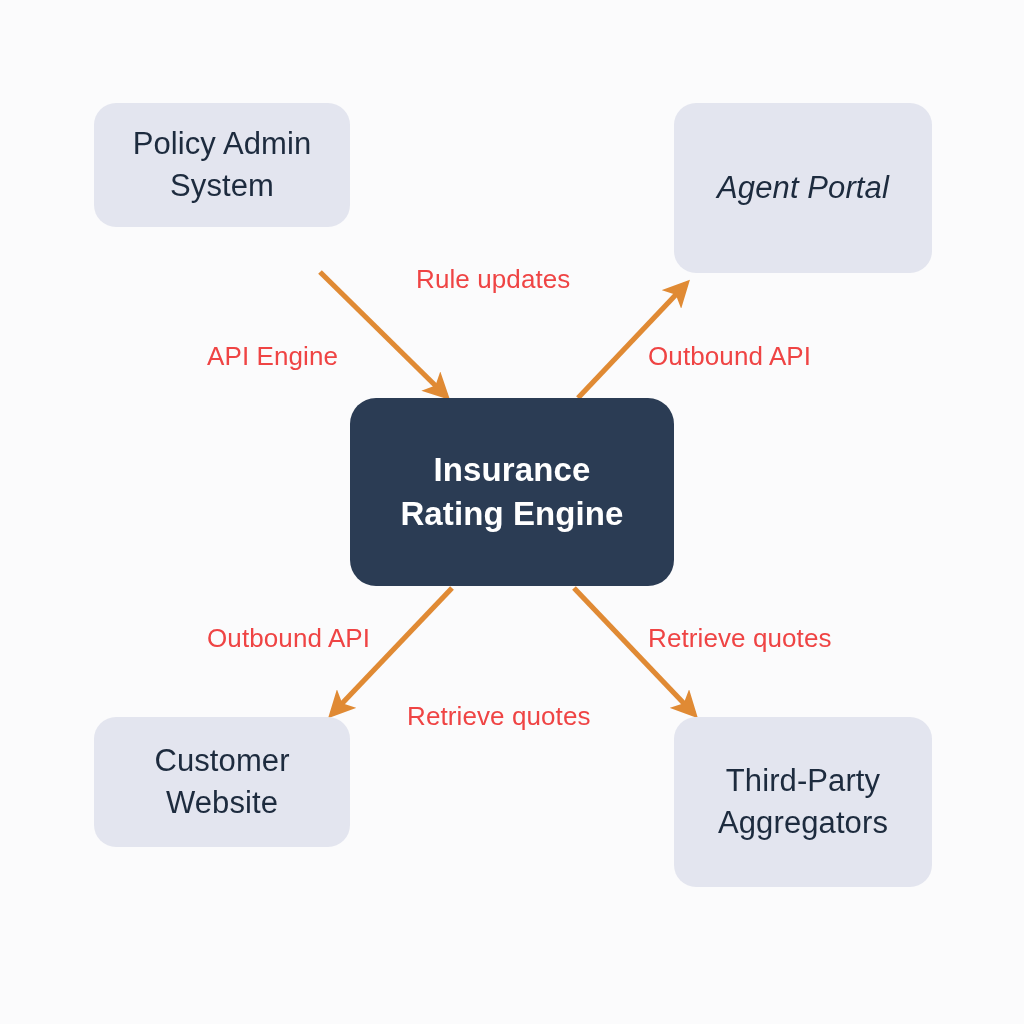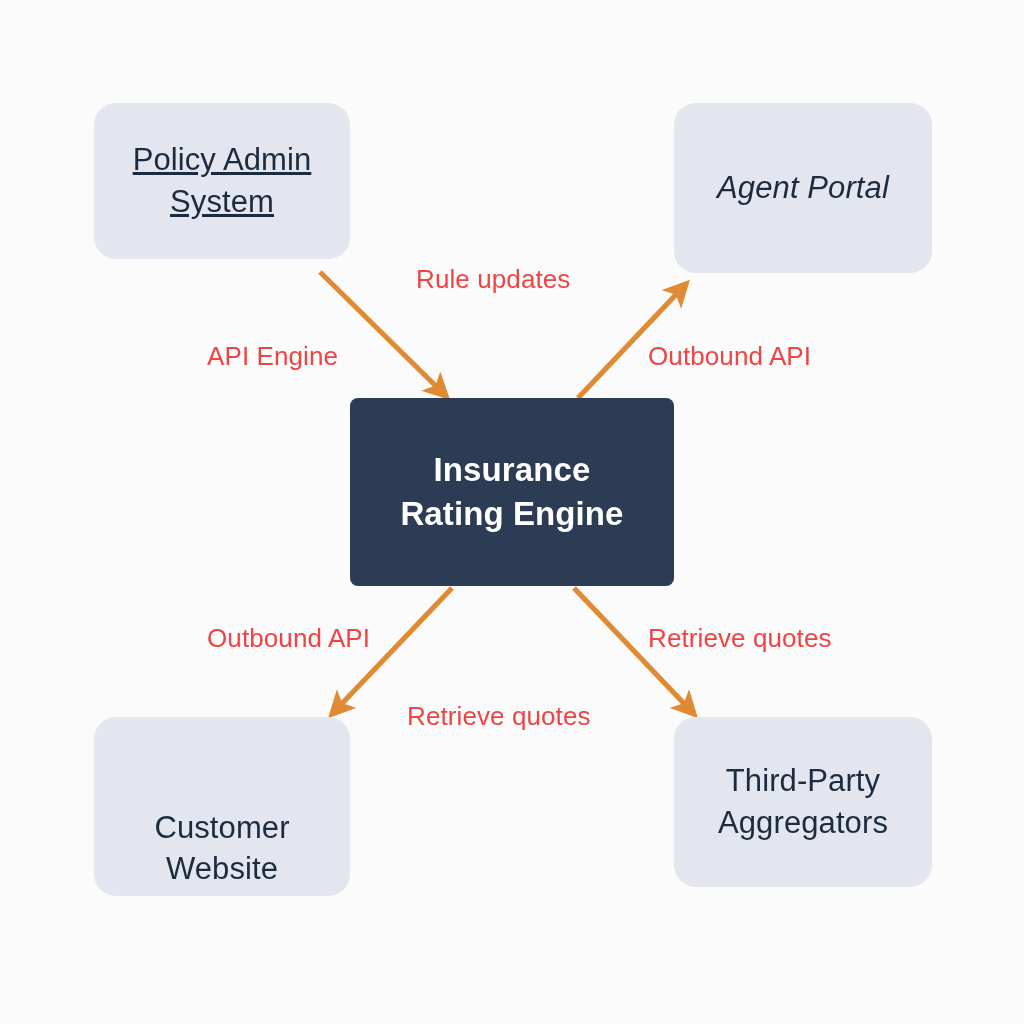--- a/index.html
+++ b/index.html
@@ -41,29 +41,29 @@
     font-weight: 400;
     letter-spacing: 0.1px;
   }
   .node-core {
     background: #2b3c54;
     color: #ffffff;
     font-size: 33px;
     line-height: 1.33;
     font-weight: 700;
     letter-spacing: 0.1px;
-    border-radius: 8px;
+    border-radius: 26px;
   }
   .node-label {
     white-space: pre-line;
     display: block;
   }
-  #node-policy-admin-system { left: 94px;  top: 103px; width: 256px; height: 156px; text-decoration: underline; }
+  #node-policy-admin-system { left: 94px;  top: 103px; width: 256px; height: 124px; }
   #node-agent-portal        { left: 674px; top: 103px; width: 258px; height: 170px; font-style: italic; }
-  #node-customer-website    { left: 94px;  top: 717px; width: 256px; height: 179px; align-items: flex-end; }
+  #node-customer-website    { left: 94px;  top: 717px; width: 256px; height: 130px; }
   #node-third-party-aggregators { left: 674px; top: 717px; width: 258px; height: 170px; }
   #node-insurance-rating-engine { left: 350px; top: 398px; width: 324px; height: 188px; }
 
   .edge-label {
     position: absolute;
     color: #ef4444;
     font-size: 26px;
     line-height: 1.2;
     white-space: nowrap;
     font-weight: 400;

